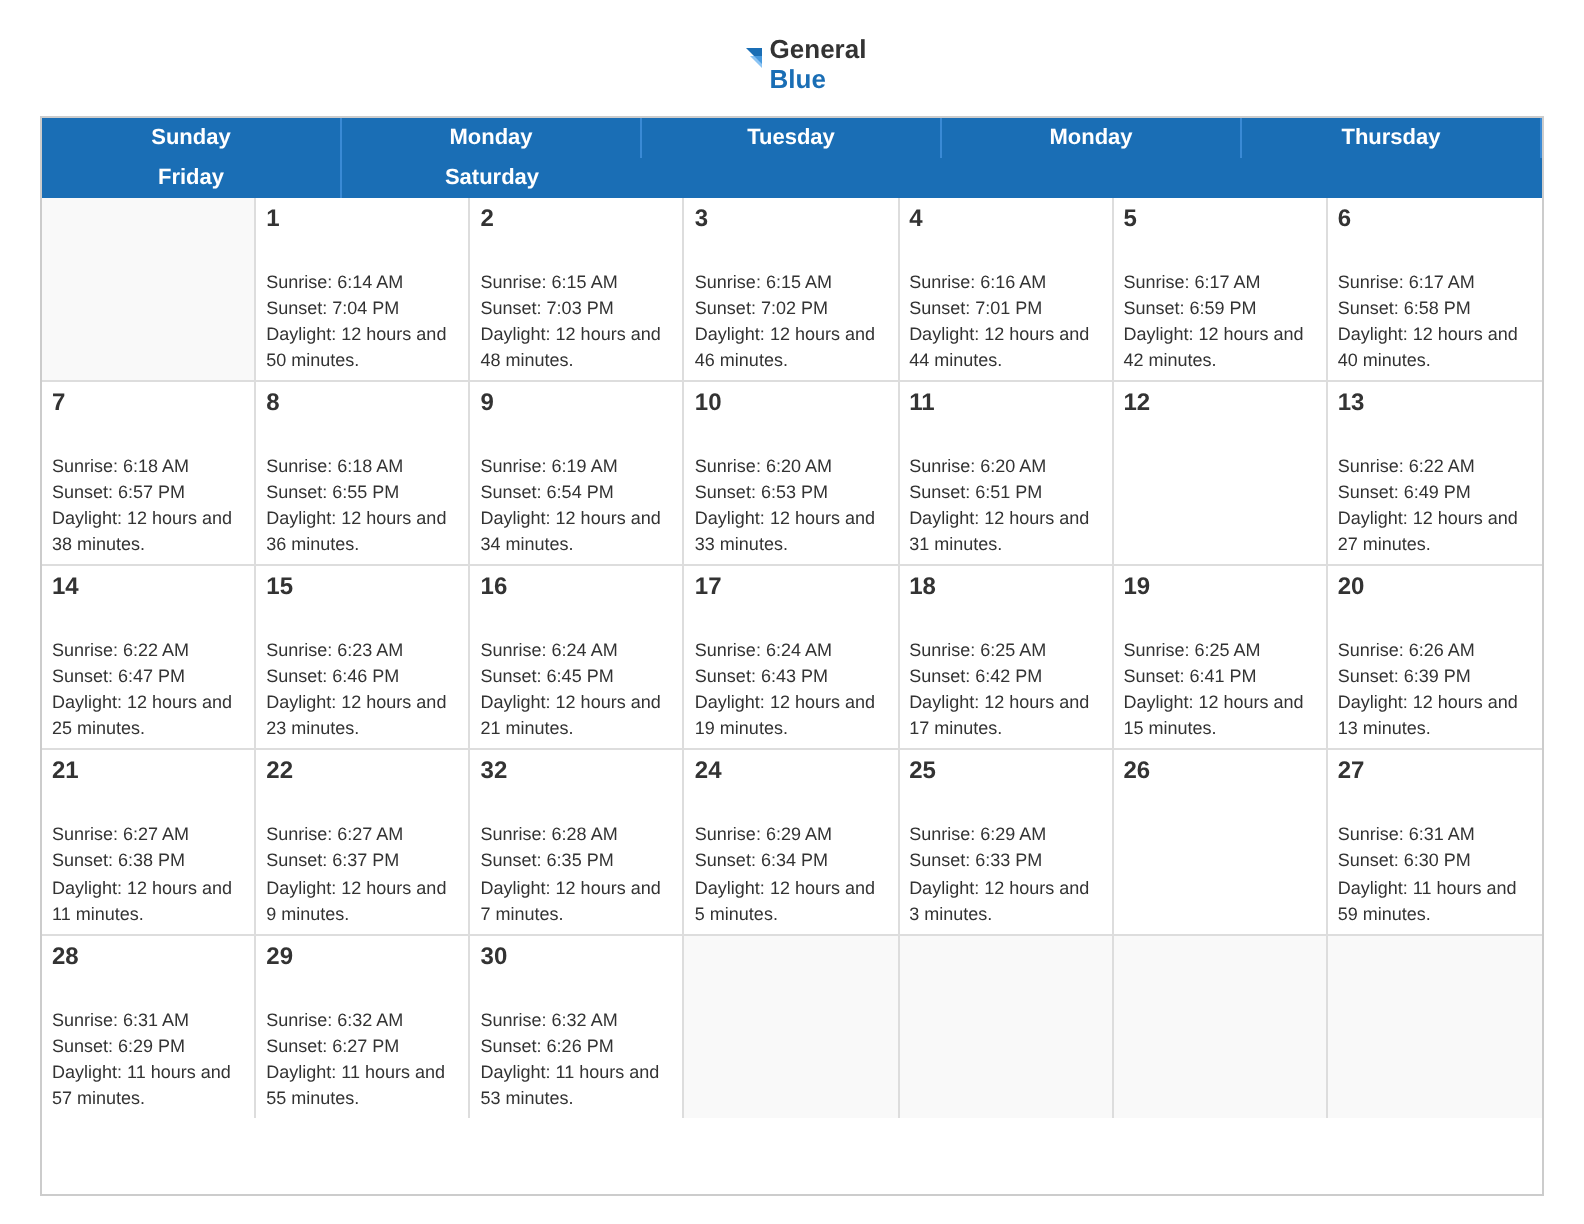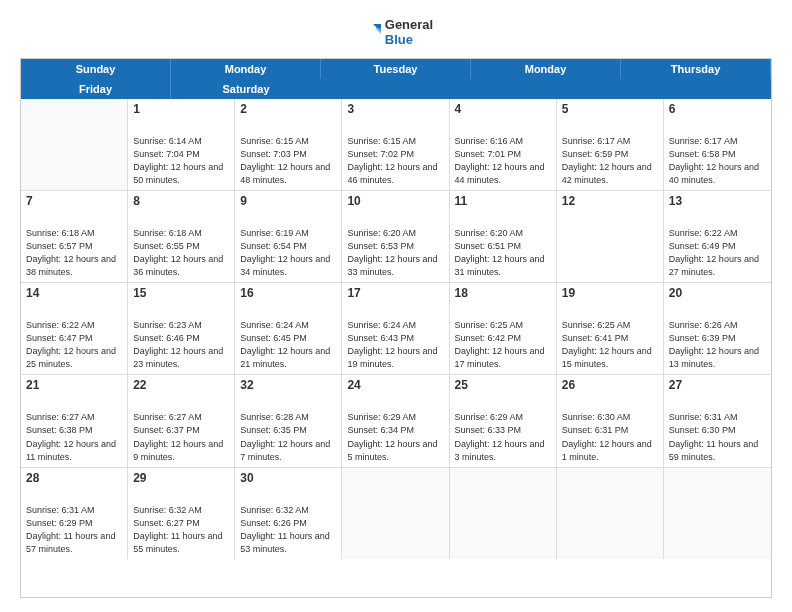--- a/index.html
+++ b/index.html
@@ -236,21 +236,20 @@
           <div class="cal-cell">
             <span class="day-num">24</span>
             <div class="sun-info">Sunrise: 6:29 AM<br>Sunset: 6:34 PM<br>Daylight: 12 hours and 5 minutes.</div>
           </div>
           <div class="cal-cell">
             <span class="day-num">25</span>
             <div class="sun-info">Sunrise: 6:29 AM<br>Sunset: 6:33 PM<br>Daylight: 12 hours and 3 minutes.</div>
           </div>
           <div class="cal-cell">
             <span class="day-num">26</span>
-            <div class="sun-info">Sunrise: 6:30 AM<br>Sunset: 6:31 PM<br>Daylight: 12 hours and 1 minute.</div>
           </div>
           <div class="cal-cell">
             <span class="day-num">27</span>
             <div class="sun-info">Sunrise: 6:31 AM<br>Sunset: 6:30 PM<br>Daylight: 11 hours and 59 minutes.</div>
           </div>
         </div>
         <div class="cal-row row5 last-row">
           <div class="cal-cell">
             <span class="day-num">28</span>
             <div class="sun-info">Sunrise: 6:31 AM<br>Sunset: 6:29 PM<br>Daylight: 11 hours and 57 minutes.</div>

